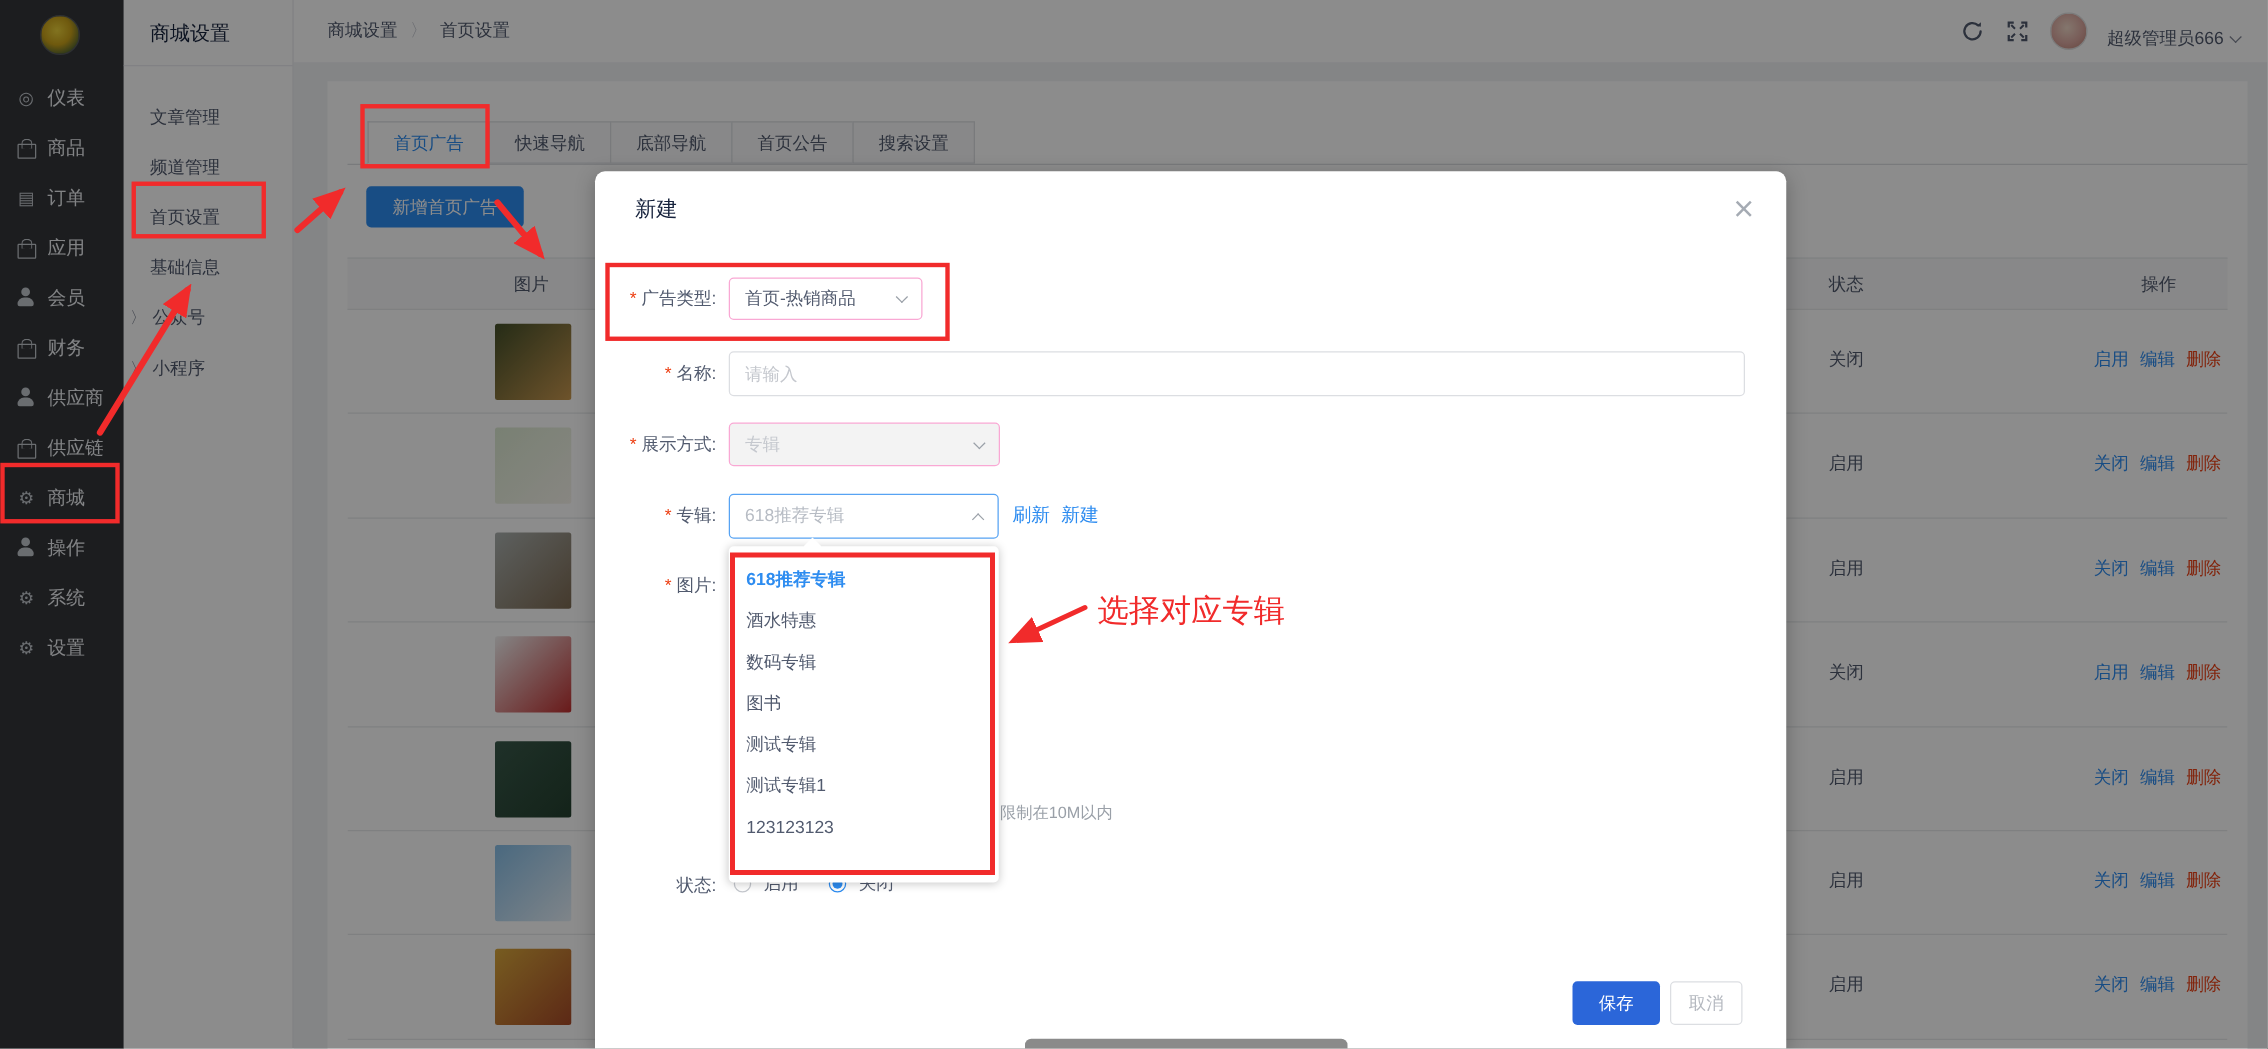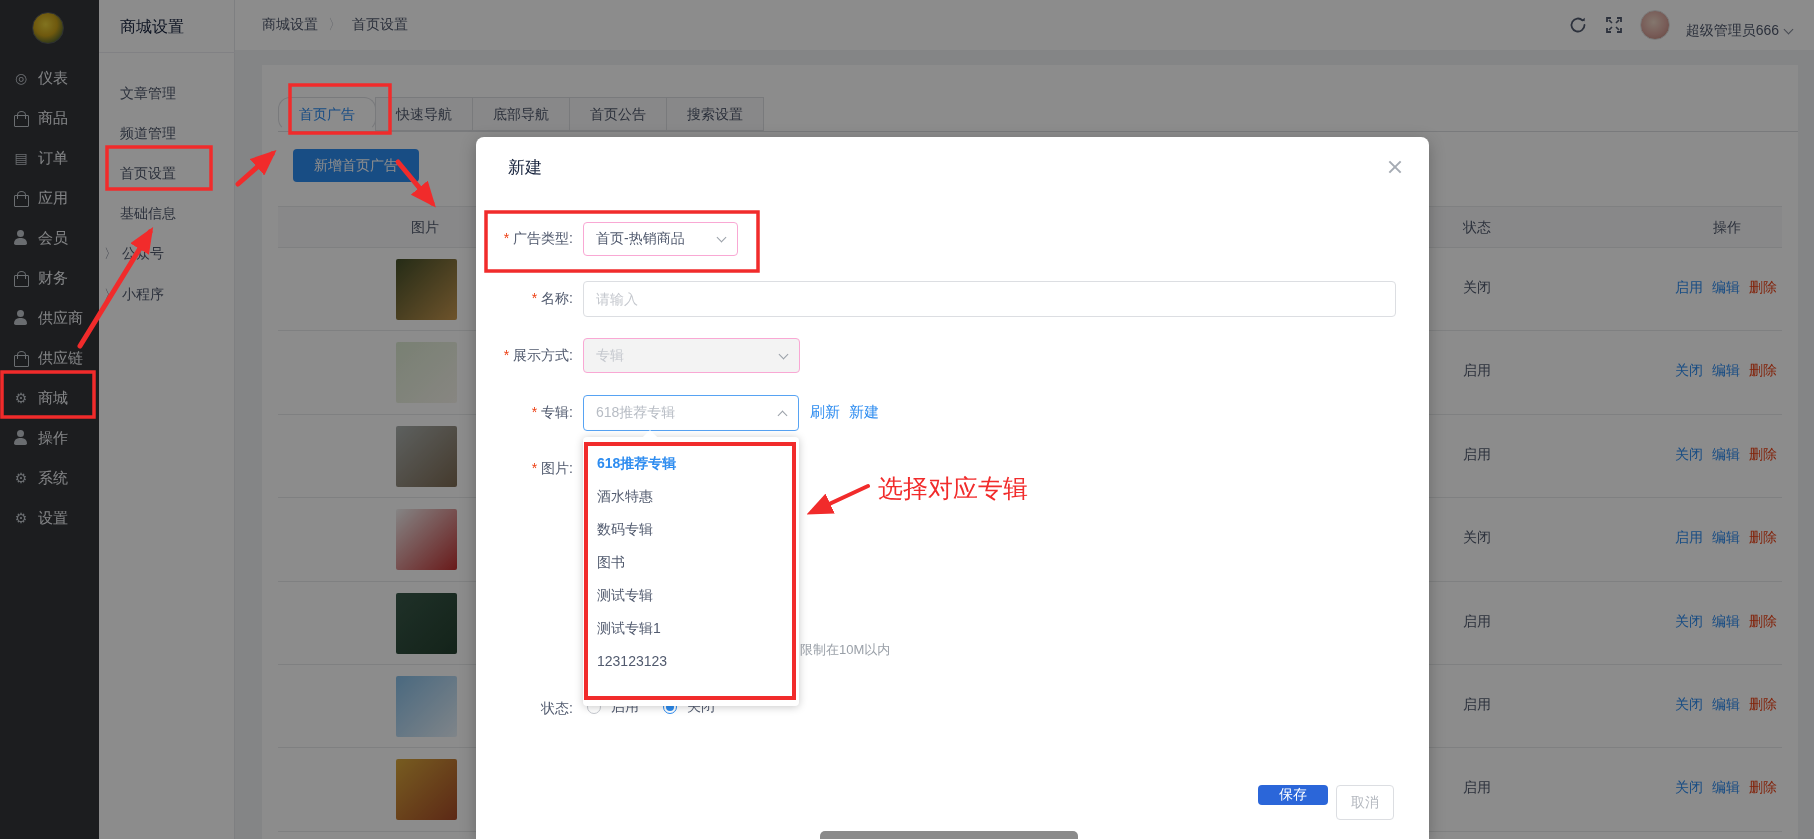--- a/index.html
+++ b/index.html
@@ -47,21 +47,21 @@
   .uname{font-size:14px;color:#515a6e;cursor:pointer;display:flex;align-items:center;gap:6px;margin-top:12px;}
   .chev-dn{width:7px;height:7px;border-right:1.5px solid #808695;border-bottom:1.5px solid #808695;
            transform:rotate(45deg);margin-top:-4px;}
 
   
   .content-bg{left:235px;top:50px;width:1579px;height:789px;background:#f0f2f5;}
   .card{left:262px;top:65px;width:1536px;height:774px;background:#fff;}
   .tabs{position:absolute;left:16px;top:32px;width:1520px;height:35px;border-bottom:1px solid #dcdee2;}
   .tab{position:relative;float:left;height:34px;line-height:33px;padding:0 20px;font-size:14px;color:#515a6e;
        background:#f8f8f9;border:1px solid #dcdee2;margin-right:-1px;cursor:pointer;}
-  .tab:first-child{border-radius:12px;}
+  .tab:first-child{margin-left:16px;}
   .tab.active{background:#fff;color:#2d8cf0;border-bottom-color:#fff;}
   .btn-add{position:absolute;left:31px;top:84px;width:126px;height:33px;background:#2d8cf0;color:#fff;
            font-size:14px;border:none;border-radius:4px;cursor:pointer;}
   .thead{position:absolute;left:16px;top:141px;width:1504px;height:42px;background:#f8f8f9;
          border-top:1px solid #e8eaec;border-bottom:1px solid #e8eaec;font-size:14px;color:#515a6e;}
   .th{position:absolute;top:0;line-height:41px;}
   .tbody{position:absolute;left:16px;top:183px;width:1504px;height:591px;overflow:hidden;}
   .trow{position:relative;height:83.4px;border-bottom:1px solid #e8eaec;}
   .thumb{position:absolute;left:118px;top:11px;width:61px;height:61px;border-radius:2px;}
   .status{position:absolute;left:1185px;top:31px;font-size:14px;color:#515a6e;}
@@ -90,21 +90,21 @@
   .sel.disabled{background:#f3f3f3;color:#c5c8ce;cursor:not-allowed;}
   .sel.focus{border-color:#57a3f3;color:#b7bcc4;}
   .txt-in{position:absolute;border:1px solid #dcdee2;border-radius:4px;font-size:14px;color:#515a6e;padding:0 12px;outline:none;}
   .txt-in::placeholder{color:#c5c8ce;}
   .blue-lnk{position:absolute;font-size:15px;color:#2d8cf0;cursor:pointer;}
   .hint{position:absolute;font-size:13px;color:#9aa0a8;}
   .radio-row{position:absolute;display:flex;align-items:center;gap:10px;font-size:14px;color:#515a6e;}
   .rc{width:14px;height:14px;border-radius:50%;border:1px solid #c5c8ce;background:#fff;position:relative;cursor:pointer;}
   .rc.on{border-color:#2d8cf0;}
   .rc.on::after{content:"";position:absolute;left:2px;top:2px;width:8px;height:8px;border-radius:50%;background:#2d8cf0;}
-  .btn-save{position:absolute;left:782px;top:648px;width:70px;height:20px;background:#2b66d9;color:#fff;
+  .btn-save{position:absolute;left:782px;top:648px;width:70px;height:35px;background:#2b66d9;color:#fff;
             border:none;border-radius:4px;font-size:14px;cursor:pointer;}
   .btn-cancel{position:absolute;left:860px;top:648px;width:58px;height:35px;background:#fff;color:#b4b8bf;
               border:1px solid #dcdee2;border-radius:4px;font-size:14px;cursor:pointer;}
 
   
   .dropdown{position:absolute;left:107px;top:300px;width:216px;height:269px;background:#fff;border-radius:4px;
             box-shadow:0 1px 8px rgba(0,0,0,.22);z-index:30;padding-top:10px;}
   .dd-notch{position:absolute;left:62px;top:-5px;width:10px;height:10px;background:#fff;transform:rotate(45deg);}
   .dd-item{height:33px;line-height:33px;padding-left:14px;font-size:14px;color:#515a6e;cursor:pointer;}
   .dd-item.active{color:#2d8cf0;font-weight:bold;}

